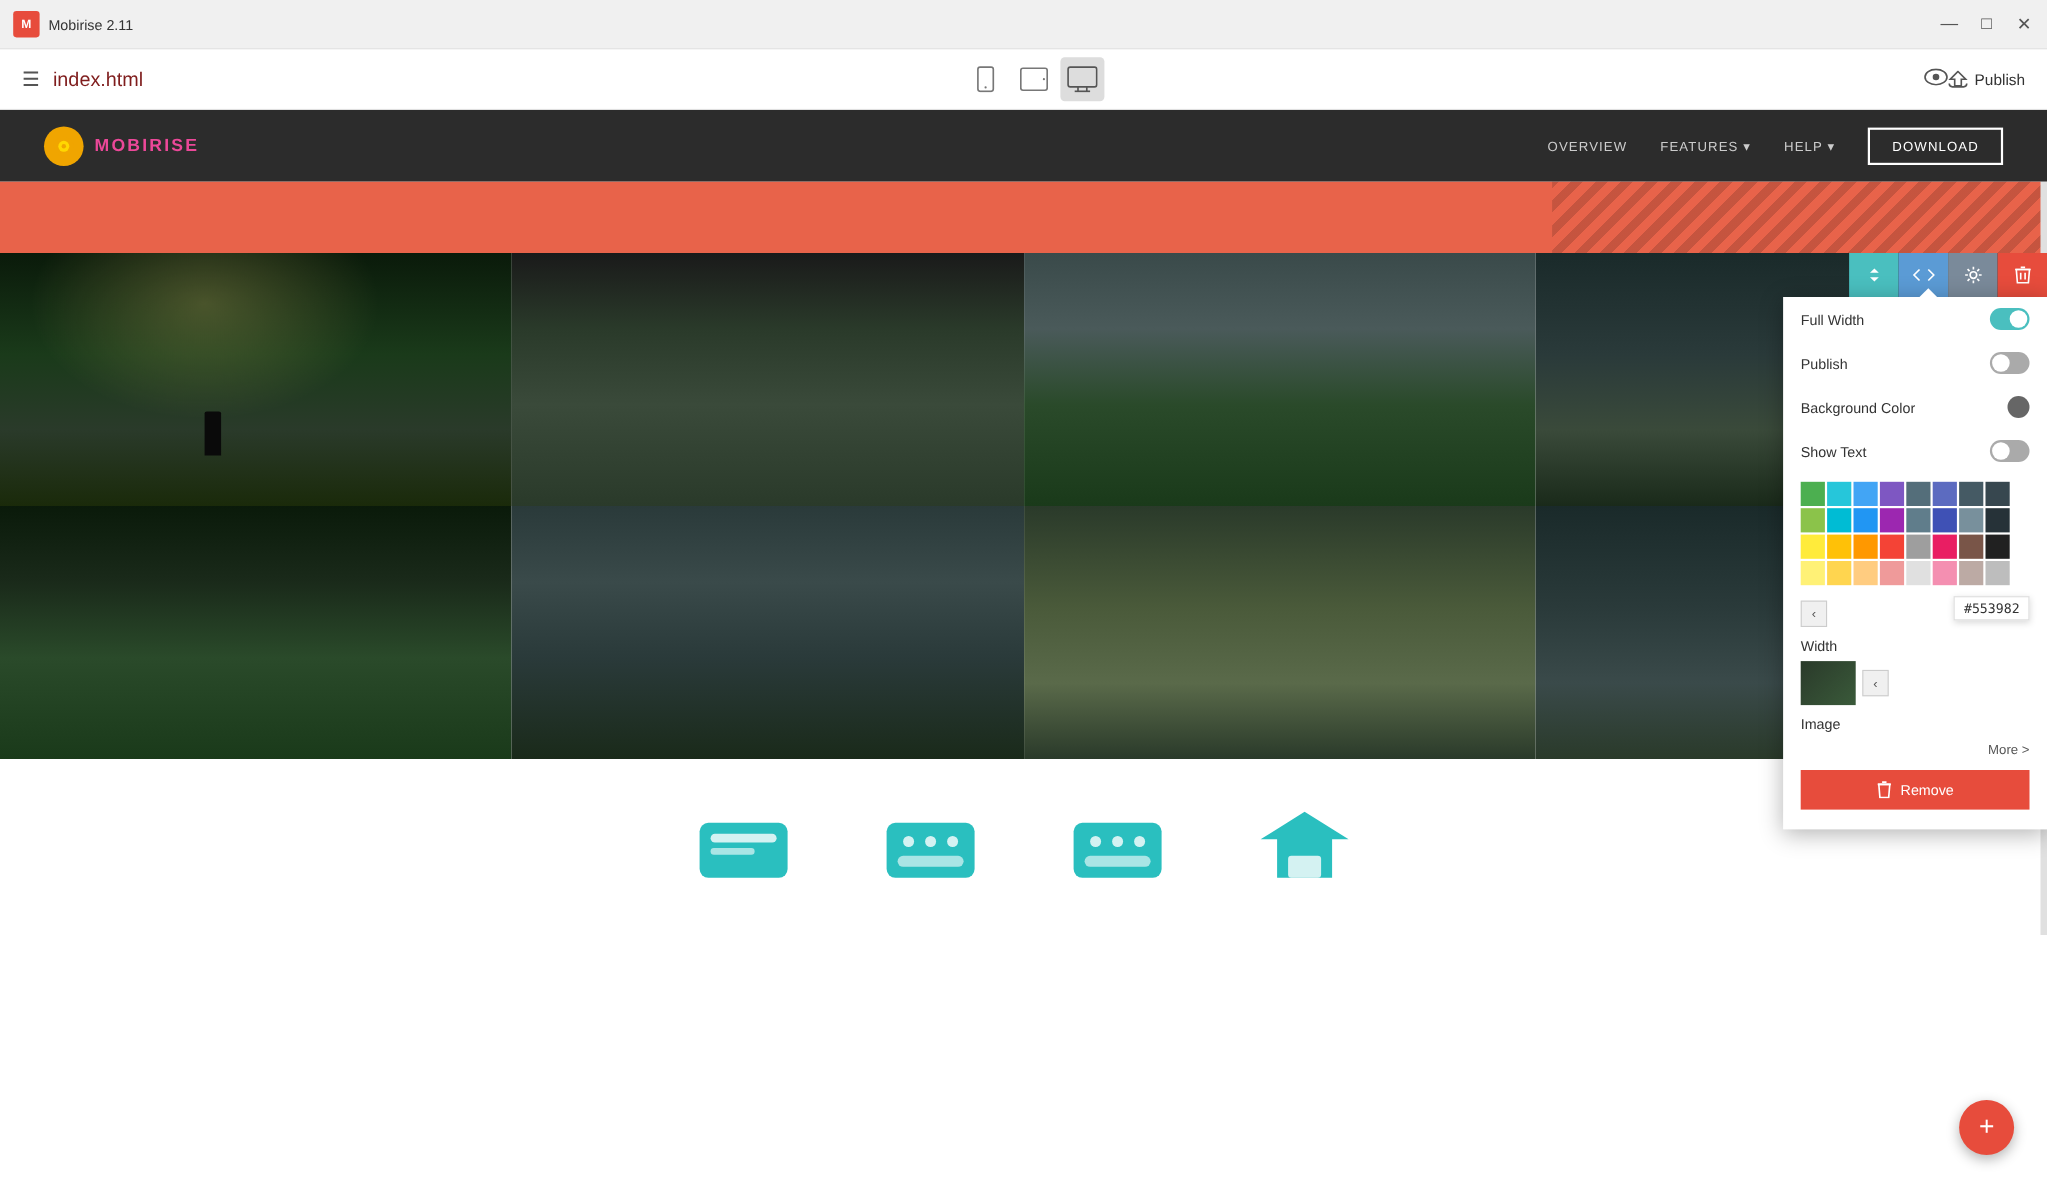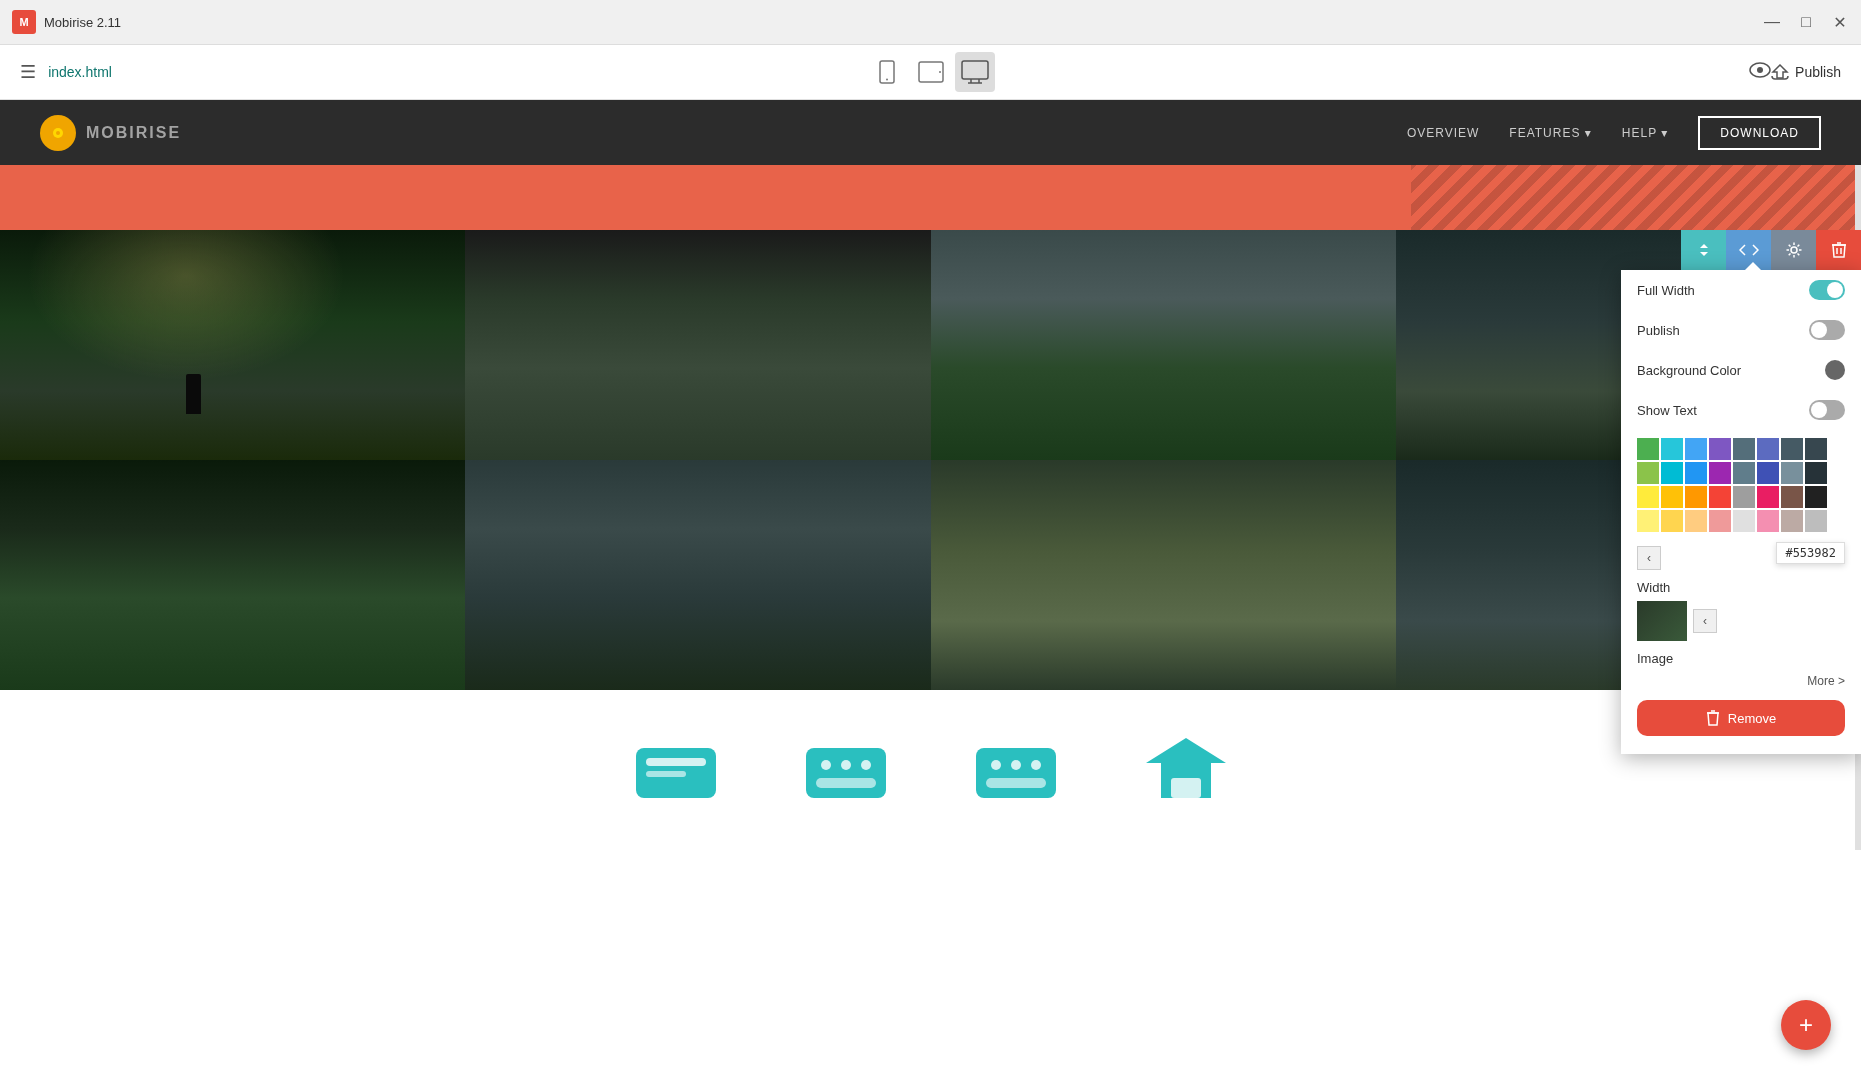--- a/index.html
+++ b/index.html
@@ -69,22 +69,22 @@
       display: flex;
       align-items: center;
       gap: 12px;
     }
     .hamburger-icon {
       font-size: 18px;
       color: #555;
       cursor: pointer;
     }
     .toolbar-filename {
-      font-size: 14px;
-      color: #0f766e;
+      font-size: 18px;
+      color: #7f1d1d;
     }
     .toolbar-center {
       display: flex;
       align-items: center;
       gap: 4px;
     }
     .device-btn {
       width: 40px;
       height: 40px;
       display: flex;
@@ -131,21 +131,21 @@
     .preview-logo-icon {
       width: 36px;
       height: 36px;
       background: #f0a500;
       border-radius: 50%;
       display: flex;
       align-items: center;
       justify-content: center;
     }
     .preview-logo-text {
-      color: #a3a3a3;
+      color: #ec4899;
       font-size: 16px;
       font-weight: bold;
       letter-spacing: 2px;
     }
     .preview-nav-links {
       display: flex;
       align-items: center;
       gap: 30px;
     }
     .preview-nav-link {
@@ -410,21 +410,20 @@
       background: #e74c3c;
       color: #fff;
       padding: 10px 20px;
       margin: 8px 16px;
       font-size: 13px;
       cursor: pointer;
       display: flex;
       align-items: center;
       gap: 8px;
       justify-content: center;
-      border-radius: 10px;
     }
 
     
     .bottom-section {
       background: #fff;
       height: 160px;
       display: flex;
       align-items: center;
       justify-content: center;
       gap: 80px;

